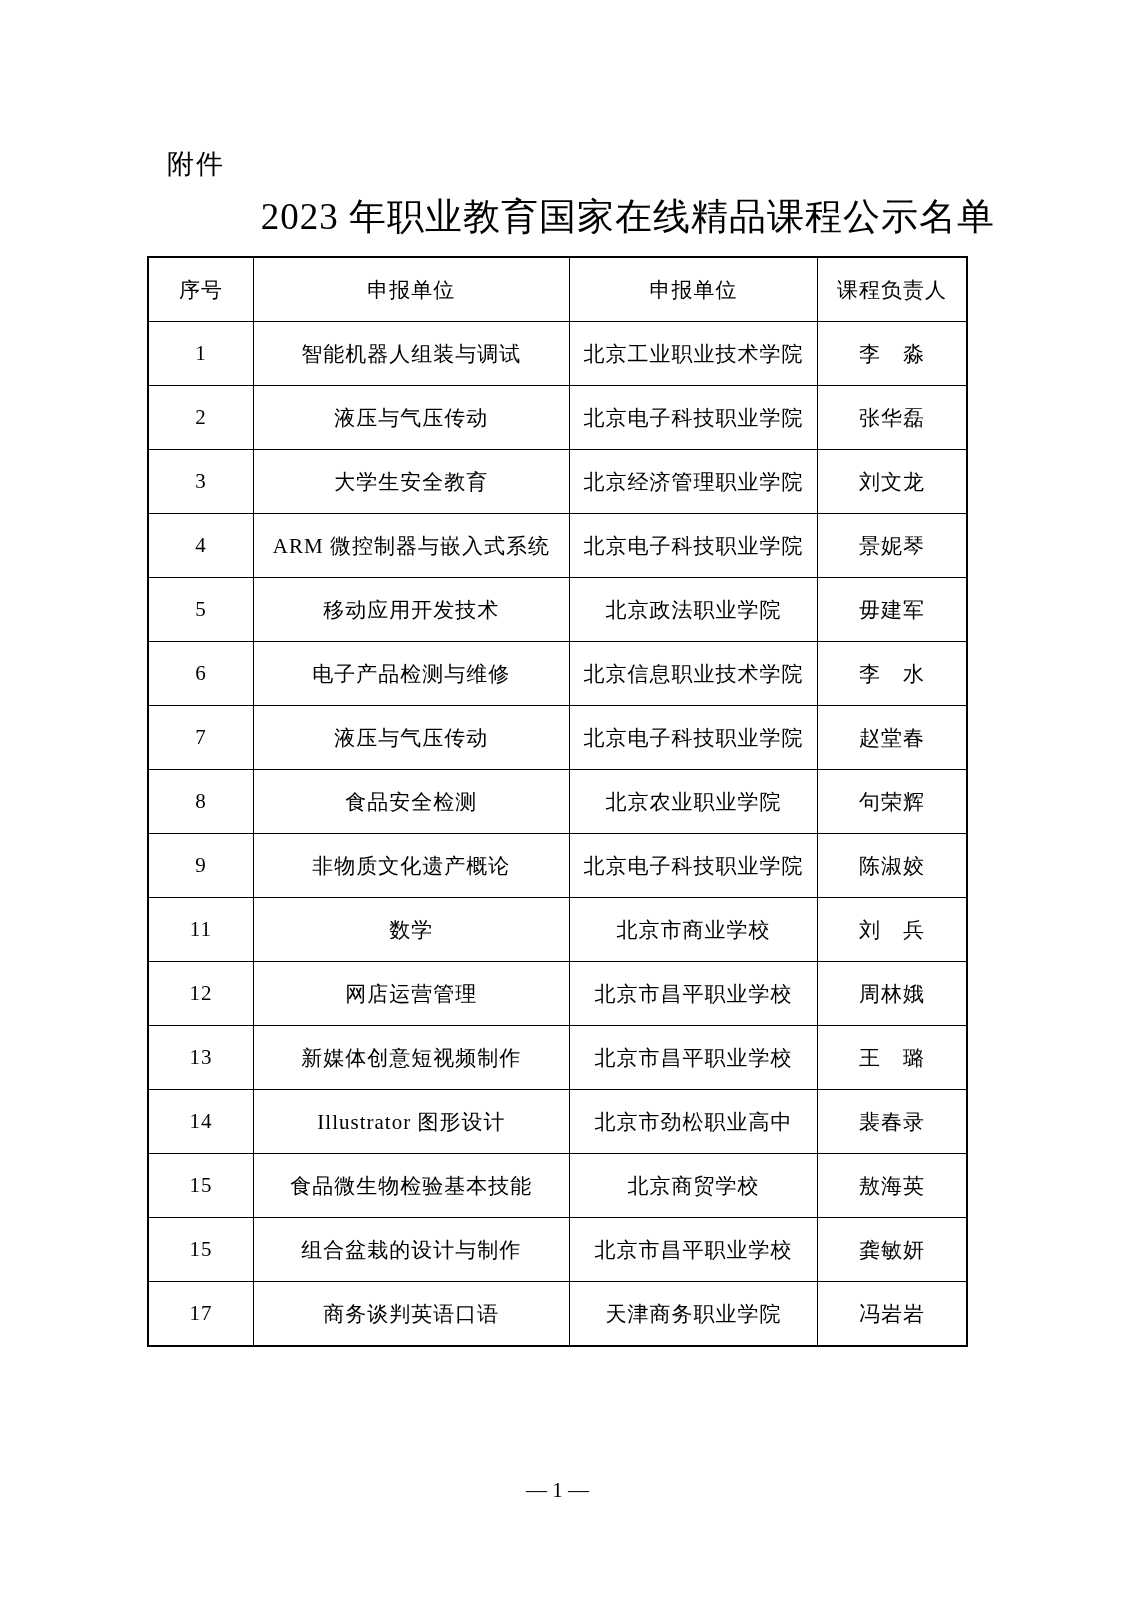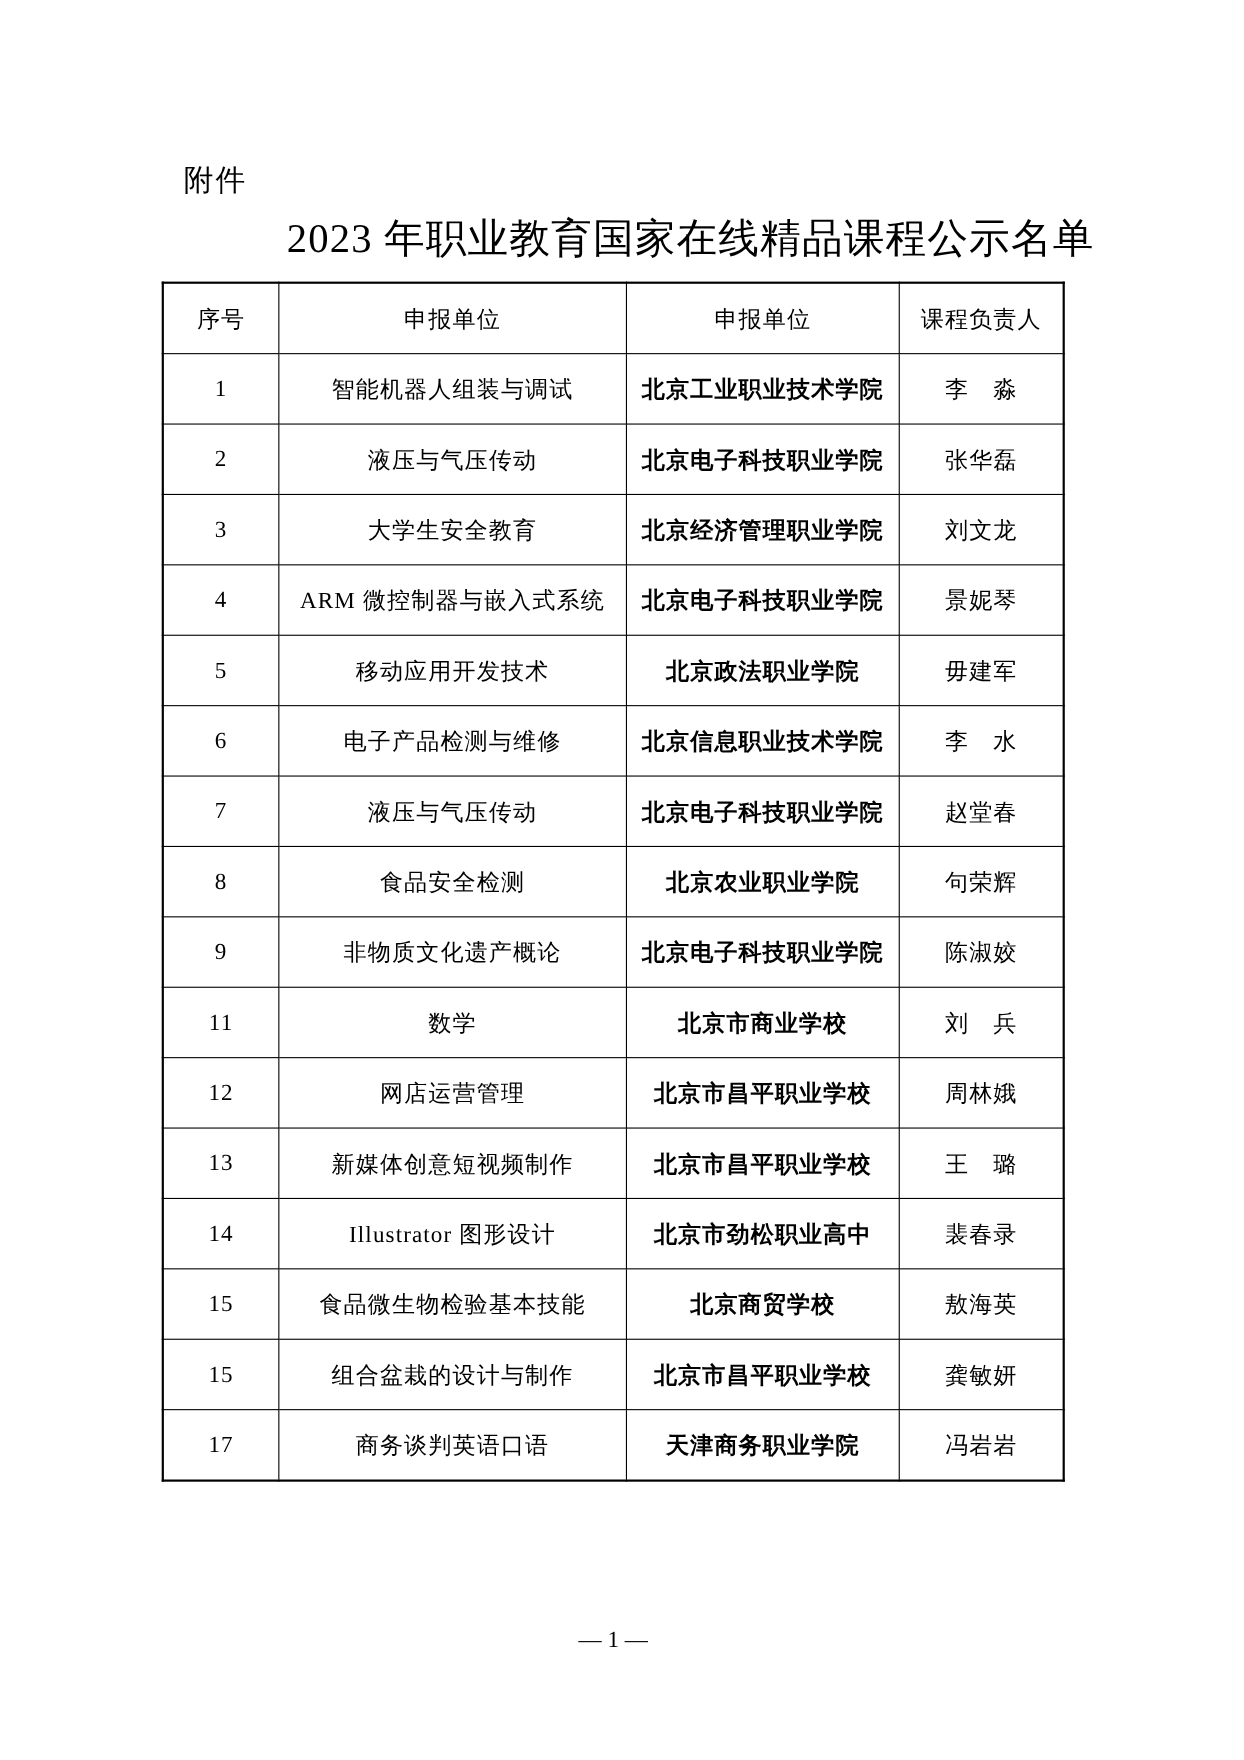--- a/index.html
+++ b/index.html
@@ -60,21 +60,21 @@
     font-size: 21px;
     letter-spacing: 1px;
   }
   .course-table td {
     font-family: "Liberation Serif", "DejaVu Serif", serif;
     font-size: 21px;
     letter-spacing: 1px;
   }
   .col-no    { width: 12.3%; }
   .col-course{ width: 39.2%; }
-  .col-unit  { width: 30.6%; font-weight: bold; }
+  .col-unit  { width: 30.6%; }
   .col-leader{ width: 17.9%; }
   .page-number {
     position: absolute;
     left: 147px;
     top: 1478px;
     width: 821px;
     text-align: center;
     font-family: "Liberation Serif", "DejaVu Serif", serif;
     font-size: 21px;
   }

